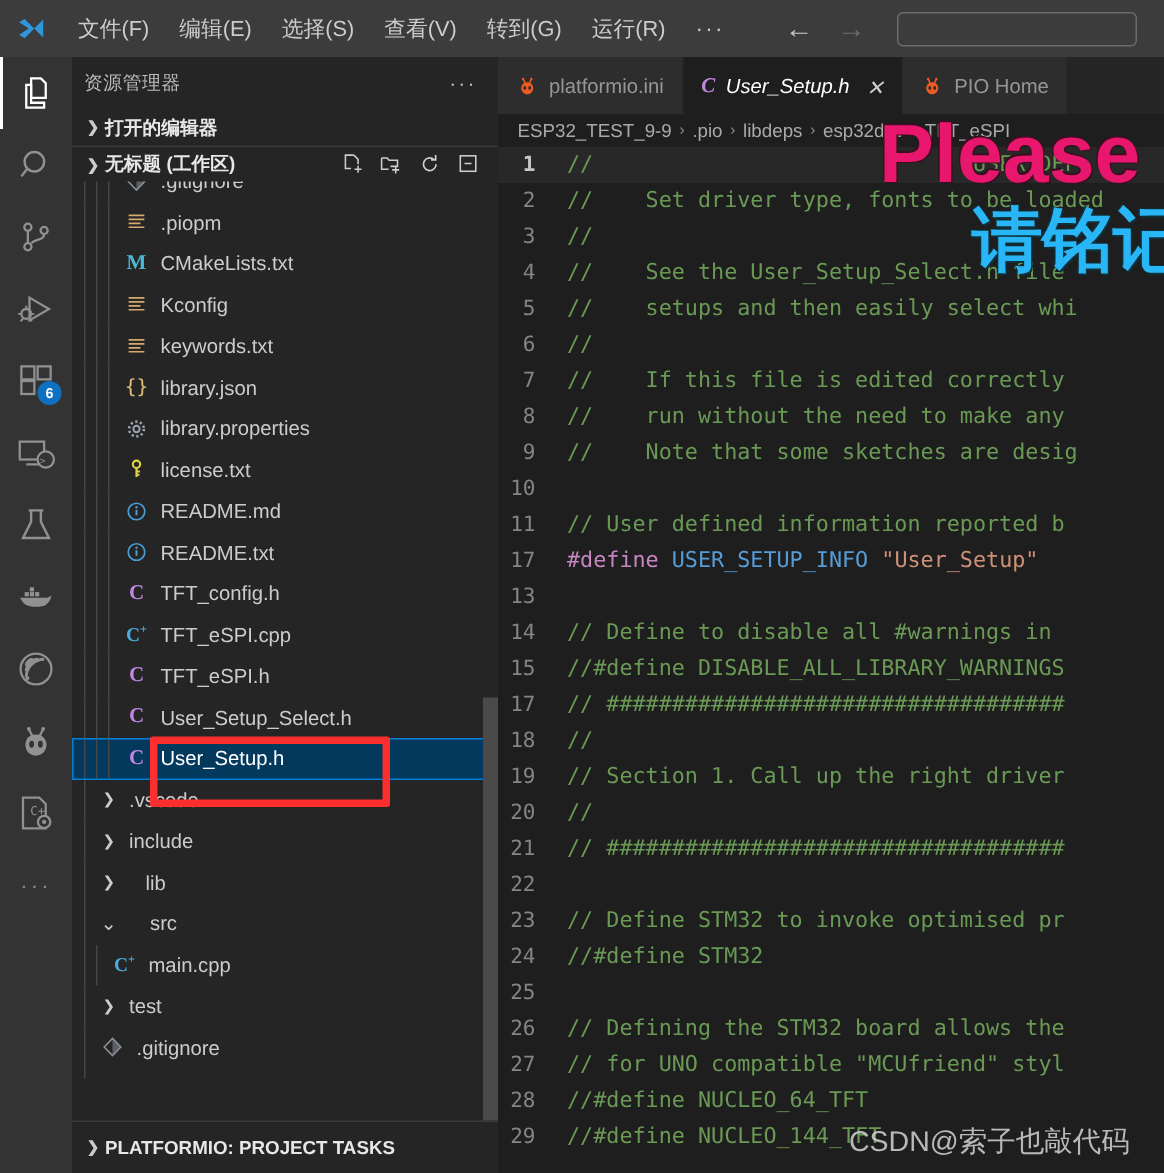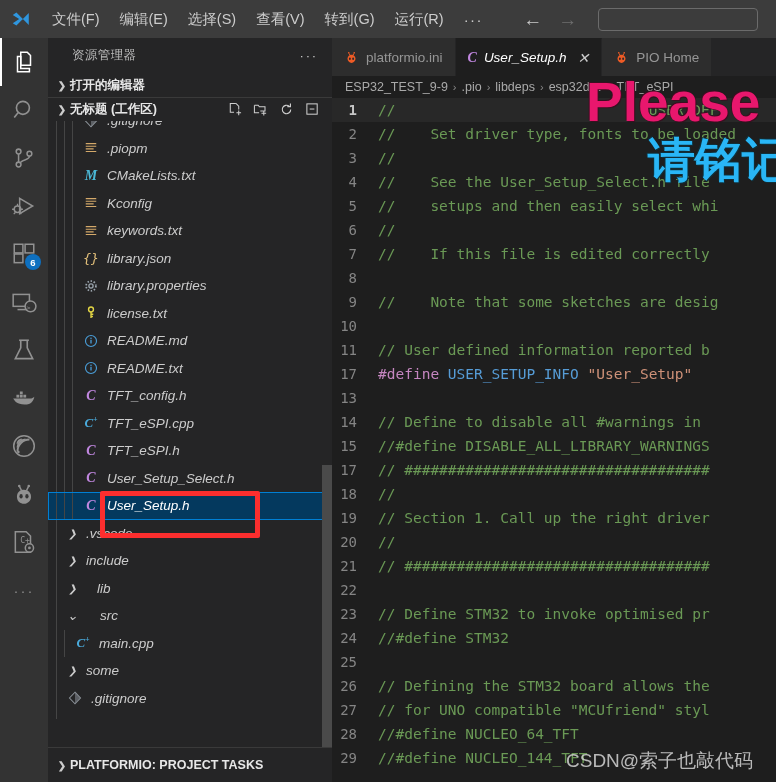--- a/index.html
+++ b/index.html
@@ -52,34 +52,34 @@
   }
   .act-dots { color: #8a8a8a; font-size: 15px; letter-spacing: 2px; }
 
   
   .sidebar {
     position: absolute; top: 38px; left: 48px; width: 284px; height: 744px;
     background: #252526; overflow: hidden;
   }
   .sb-header {
     height: 35px; display: flex; align-items: center; justify-content: space-between;
-    padding: 0 14px 0 24px;
+    padding: 0 14px 0 8px;
   }
   .sb-title { color: #bbbbbb; font-size: 12.5px; letter-spacing: .4px; }
   .sb-dots { color: #cccccc; font-size: 13px; letter-spacing: 1.8px; }
   .sect-row {
     height: 24px; display: flex; align-items: center; padding-left: 6px;
     color: #e7e7e7; font-size: 12.5px; font-weight: bold; cursor: default;
   }
   .sect-row.border-top { border-top: 1px solid #3a3a3a; }
   .twisty { width: 16px; display: inline-flex; justify-content: center; color: #cccccc; font-size: 10px; }
   .sect-actions { margin-left: auto; display: flex; gap: 11px; padding-right: 12px; }
   .sect-actions span { display: inline-flex; }
 
-  .tree { position: relative; height: 598px; overflow: hidden; font-style: italic; }
+  .tree { position: relative; height: 598px; overflow: hidden; }
   .trow {
     height: 27.5px; display: flex; align-items: center; cursor: default;
     font-size: 13.5px; color: #cccccc; position: relative; padding-left: 8px;
   }
   .trow.selected { background: #04395e; color: #ffffff; outline: 1px solid #007fd4; outline-offset: -1px; }
   .guide { width: 8px; height: 27.5px; border-left: 1px solid #454545; display: inline-block; }
   .fi { width: 22px; text-align: center; display: inline-flex; justify-content: center; align-items: center; flex: 0 0 22px; }
   .tlabel { white-space: nowrap; }
   .chev { width: 17px; color: #cccccc; font-size: 10px; display: inline-flex; justify-content: center; }
 
@@ -503,21 +503,21 @@
           <span class="guide"></span>
           <span class="guide"></span>
           <span class="fi">
             <span style="color:#4aabdc;font-weight:bold;font-size:13px;font-family:'Liberation Serif',serif">C<sup style="font-size:8px">+</sup></span>
           </span>
           <span class="tlabel" style="margin-left: 5px;">main.cpp</span>
         </div>
         <div class="trow">
           <span class="guide"></span>
           <span class="chev">❯</span>
-          <span class="tlabel" style="margin-left: 5px;">some</span>
+          <span class="tlabel" style="margin-left: 5px;">test</span>
         </div>
         <div class="trow">
           <span class="guide"></span>
           <span class="fi">
             <svg width="14" height="14" viewBox="0 0 16 16">
               <path d="M8 1.4 14.3 8 8 14.6 1.7 8z" fill="none" stroke="#8a9097" stroke-width="1.2"></path>
               <path d="M8 1.8v12.4 L14 8z" fill="#8a9097" opacity=".55"></path>
             </svg>
           </span>
           <span class="tlabel" style="margin-left: 5px;">.gitignore</span>
@@ -602,21 +602,21 @@
         <span>TFT_eSPI</span>
       </div>
     <div class="code" id="code">
         <div class="cline current"><span class="lnum">1</span><span class="ctext"><span class="tok-c">//</span><span class="tok-c">                             USER DEF</span></span></div>
         <div class="cline"><span class="lnum">2</span><span class="ctext"><span class="tok-c">//    Set driver type, fonts to be loaded</span></span></div>
         <div class="cline"><span class="lnum">3</span><span class="ctext"><span class="tok-c">//</span></span></div>
         <div class="cline"><span class="lnum">4</span><span class="ctext"><span class="tok-c">//    See the User_Setup_Select.h file</span></span></div>
         <div class="cline"><span class="lnum">5</span><span class="ctext"><span class="tok-c">//    setups and then easily select whi</span></span></div>
         <div class="cline"><span class="lnum">6</span><span class="ctext"><span class="tok-c">//</span></span></div>
         <div class="cline"><span class="lnum">7</span><span class="ctext"><span class="tok-c">//    If this file is edited correctly</span></span></div>
-        <div class="cline"><span class="lnum">8</span></div>
+        <div class="cline"><span class="lnum">8</span><span class="ctext"><span class="tok-c">//    run without the need to make any</span></span></div>
         <div class="cline"><span class="lnum">9</span><span class="ctext"><span class="tok-c">//    Note that some sketches are desig</span></span></div>
         <div class="cline"><span class="lnum">10</span><span class="ctext"></span></div>
         <div class="cline"><span class="lnum">11</span><span class="ctext"><span class="tok-c">// User defined information reported b</span></span></div>
         <div class="cline"><span class="lnum">17</span><span class="ctext"><span class="tok-pp">#define</span><span class=""> </span><span class="tok-id">USER_SETUP_INFO</span><span class=""> </span><span class="tok-s">"User_Setup"</span></span></div>
         <div class="cline"><span class="lnum">13</span><span class="ctext"></span></div>
         <div class="cline"><span class="lnum">14</span><span class="ctext"><span class="tok-c">// Define to disable all #warnings in</span></span></div>
         <div class="cline"><span class="lnum">15</span><span class="ctext"><span class="tok-c">//#define DISABLE_ALL_LIBRARY_WARNINGS</span></span></div>
         <div class="cline"><span class="lnum">17</span><span class="ctext"><span class="tok-c">// ###################################</span></span></div>
         <div class="cline"><span class="lnum">18</span><span class="ctext"><span class="tok-c">//</span></span></div>
         <div class="cline"><span class="lnum">19</span><span class="ctext"><span class="tok-c">// Section 1. Call up the right driver</span></span></div>

